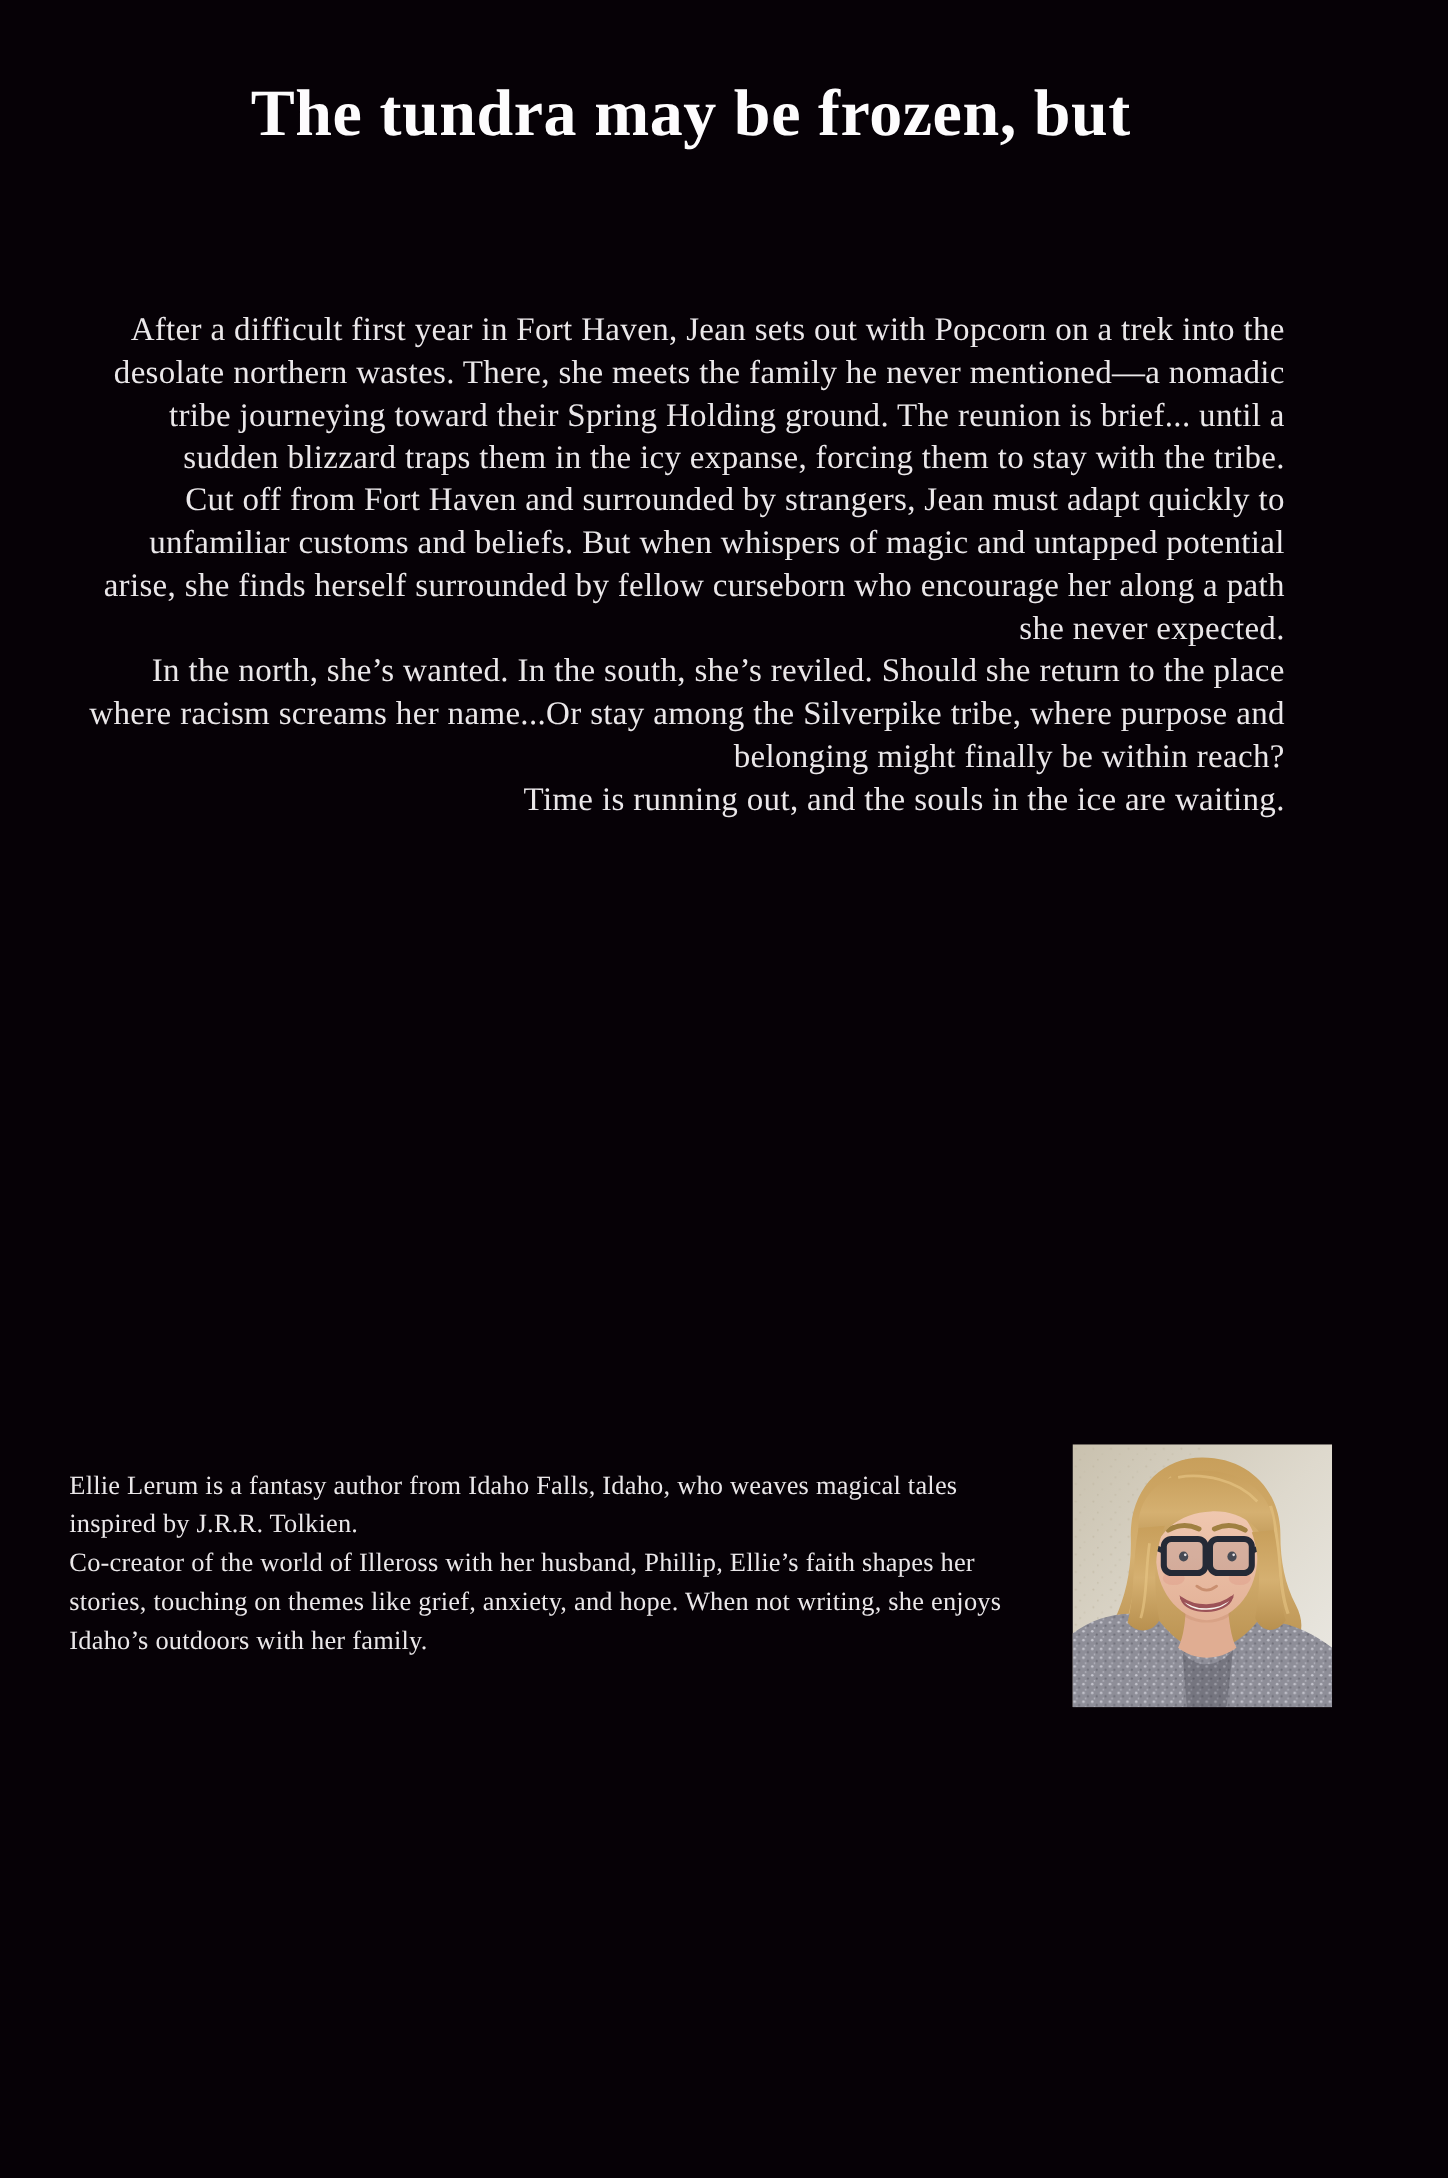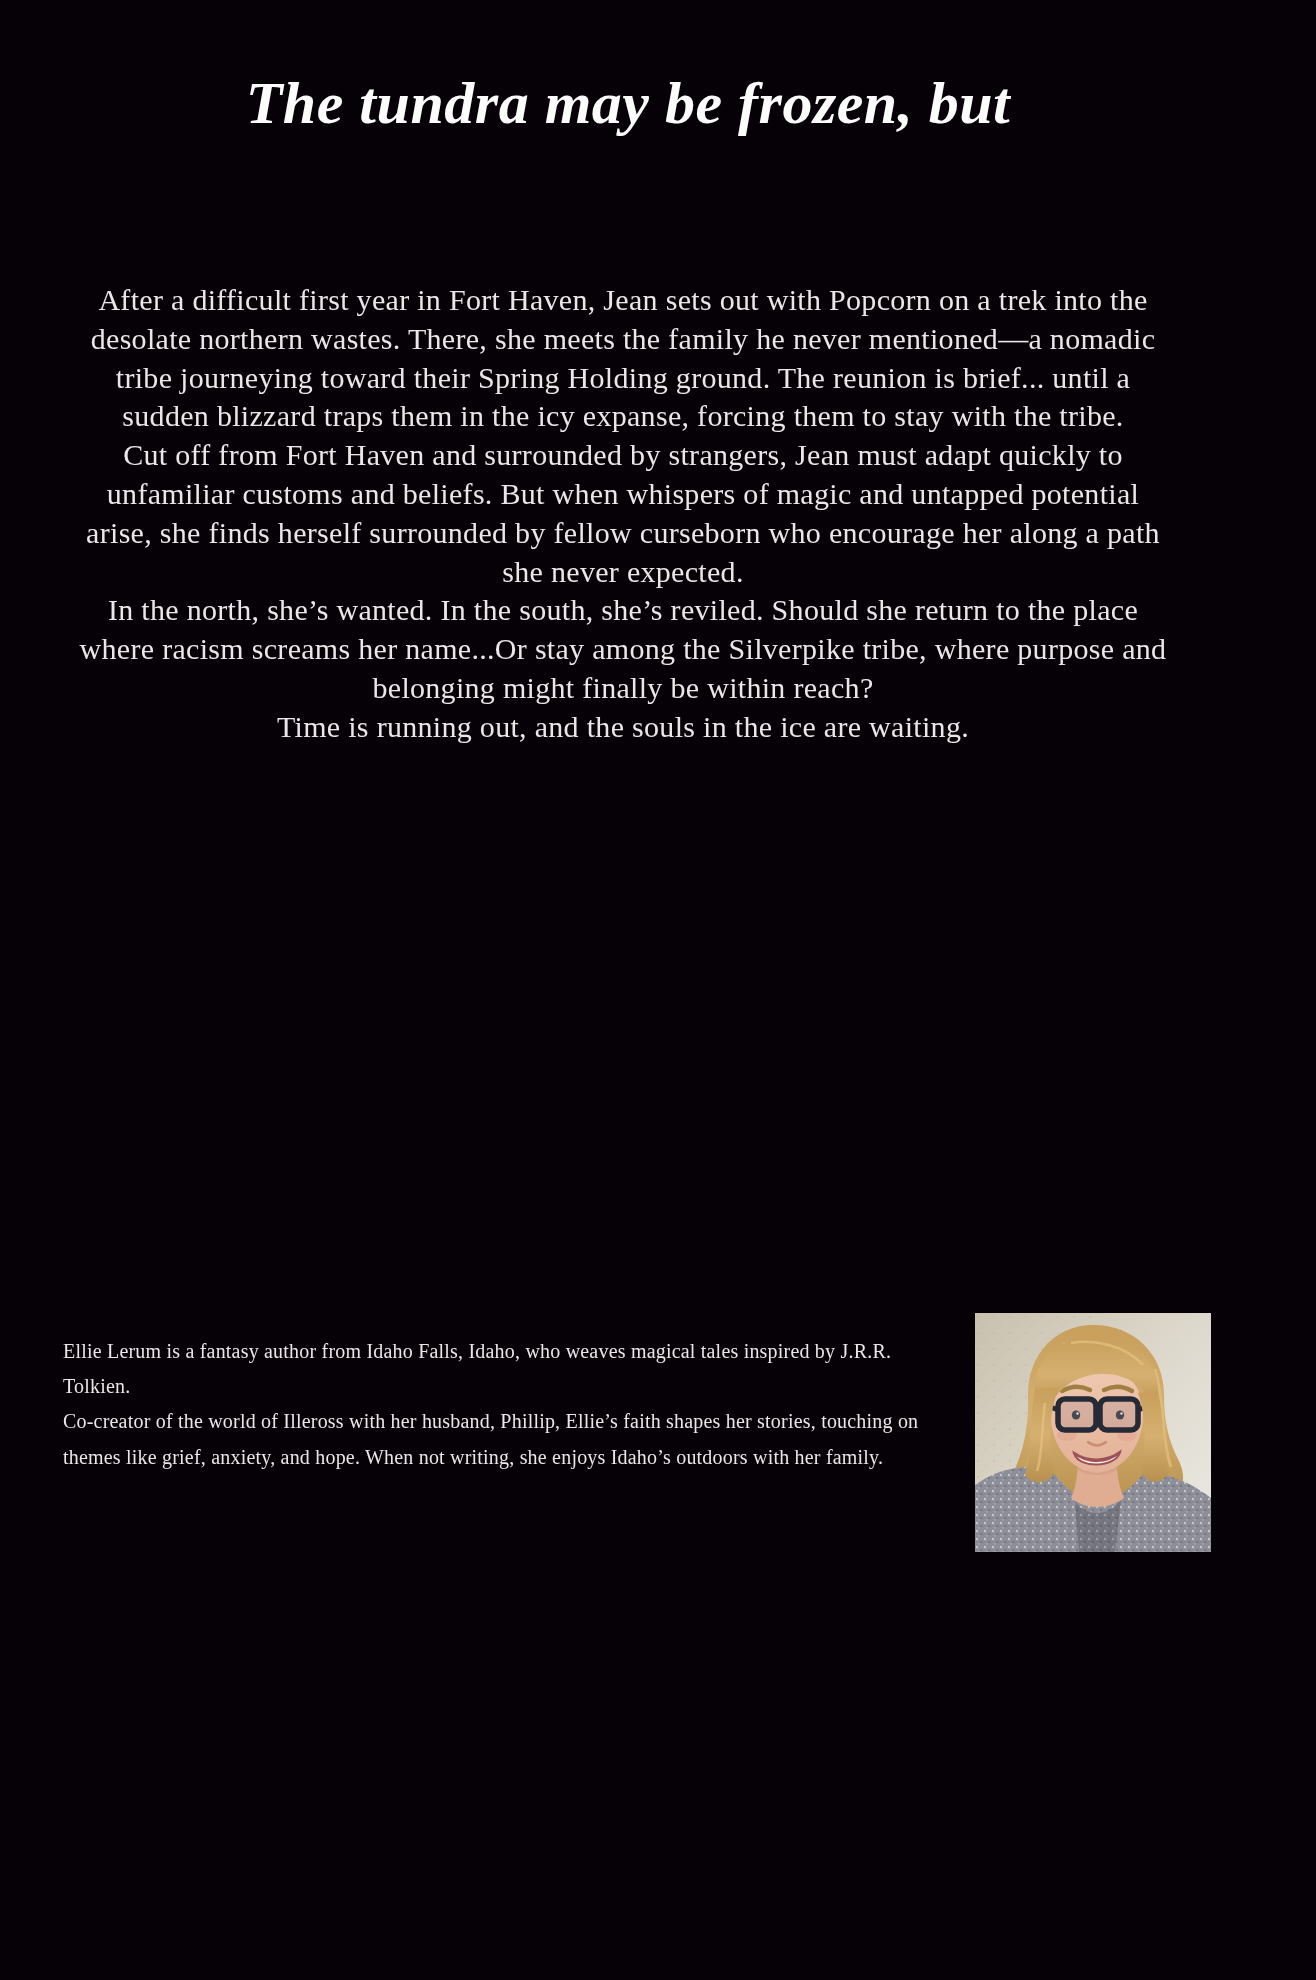--- a/index.html
+++ b/index.html
@@ -20,44 +20,43 @@
     top: 70px;
     left: 60px;
     width: 1136px;
     margin: 0;
     text-align: center;
     color: #fdfcfd;
     font-weight: bold;
     font-size: 60px;
     line-height: 67px;
     letter-spacing: 0.5px;
-    font-style: italic;
   }
   .synopsis {
     position: absolute;
     top: 281px;
     left: 78px;
     width: 1090px;
-    text-align: center;
+    text-align: right;
     color: #eae7e9;
     font-size: 30px;
     line-height: 38.8px;
     letter-spacing: 0.3px;
   }
   .synopsis p {
     margin: 0;
   }
   .author-bio {
     position: absolute;
     top: 1334px;
     left: 63px;
     width: 880px;
     text-align: left;
     color: #eae7e9;
-    font-size: 20px;
+    font-size: 24px;
     line-height: 35.2px;
     letter-spacing: 0.2px;
   }
   .author-bio p {
     margin: 0;
   }
   .author-photo {
     position: absolute;
     top: 1313px;
     left: 975px;

